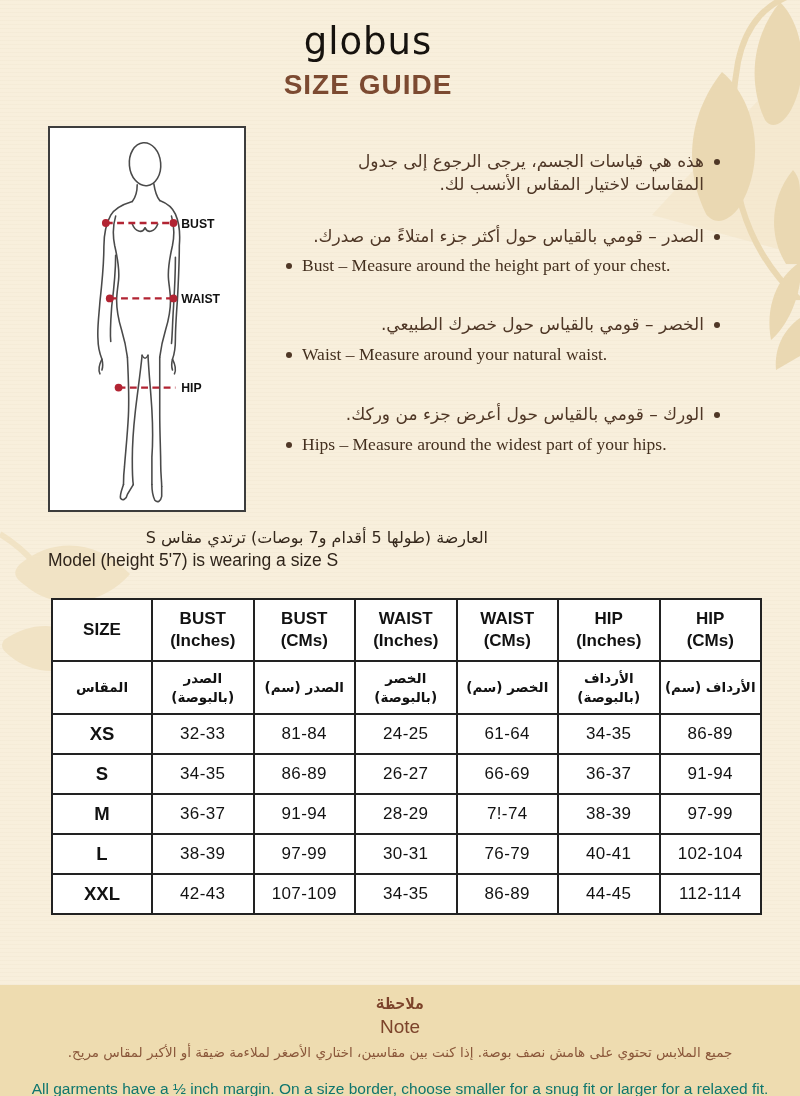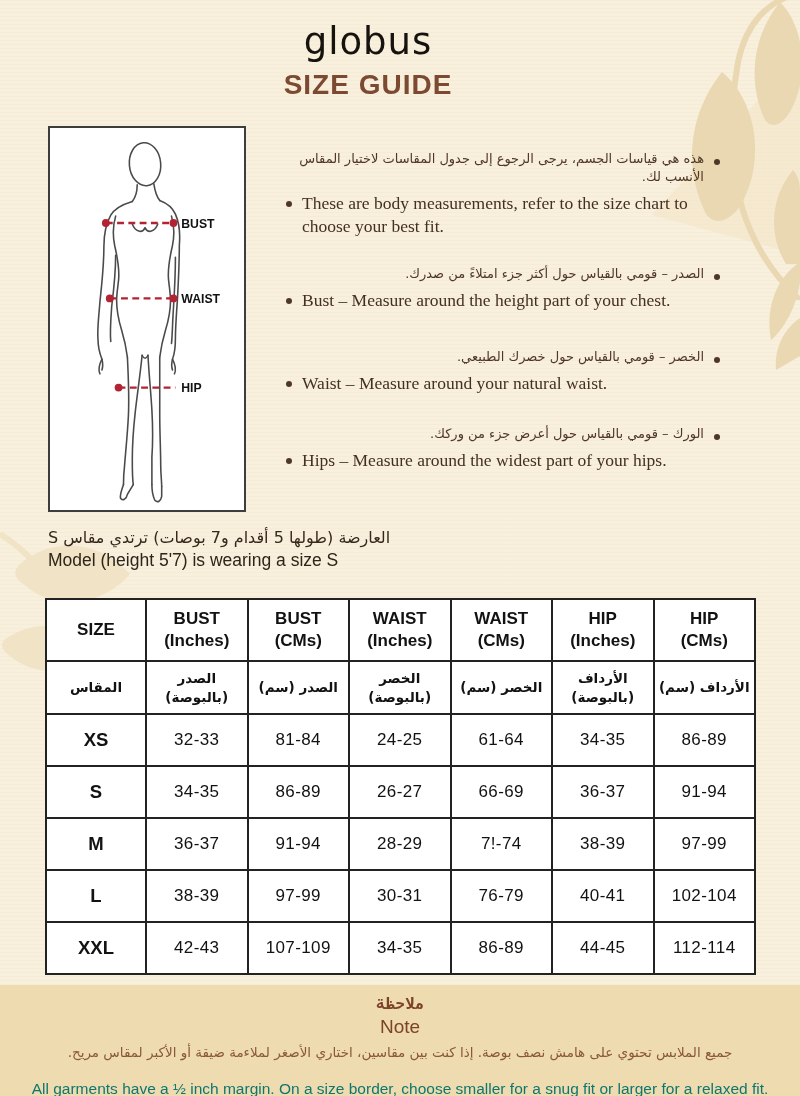--- a/index.html
+++ b/index.html
@@ -22,41 +22,41 @@
 
   .figure-box{
     position:absolute; z-index:2; left:48px; top:126px; width:198px; height:386px;
     background:#ffffff; border:2px solid #3d3d3d;
   }
   .figure-box svg{ display:block; width:100%; height:100%; }
 
   .instructions{ position:absolute; z-index:2; left:286px; top:150px; width:434px; }
   .group{ margin-bottom:28px; }
   .group:nth-child(2){ margin-bottom:36px; }
-  .group:nth-child(3){ margin-bottom:30px; }
+  .group:nth-child(3){ margin-bottom:38px; }
   .line{ display:flex; gap:10px; align-items:flex-start; }
   .line .dot{ flex:0 0 auto; width:6px; height:6px; border-radius:50%; background:#4f3726; margin-top:9px; }
-  .line.ar{ direction:rtl; text-align:right; font-family:"DejaVu Sans", sans-serif; font-size:13px; line-height:1.38; color:#4f3726; }
+  .line.ar{ direction:rtl; text-align:right; font-family:"DejaVu Sans", sans-serif; font-size:17px; line-height:1.38; color:#4f3726; }
   .line.en{ font-family:"Liberation Serif", serif; font-size:17.5px; line-height:1.3; color:#44301f; margin-top:6px; }
 
   .model-note{ position:absolute; z-index:2; left:48px; top:528px; width:440px; }
-  .model-note .ar{ direction:rtl; text-align:left; white-space:nowrap; font-family:"DejaVu Sans", sans-serif; font-size:16px; color:#35281c; }
+  .model-note .ar{ direction:rtl; text-align:right; white-space:nowrap; font-family:"DejaVu Sans", sans-serif; font-size:16px; color:#35281c; }
   .model-note .en{ font-family:Liberation Sans, sans-serif; font-size:17.5px; color:#2f241a; margin-top:3px; }
 
   .size-table{
-    position:absolute; z-index:2; left:45px; top:598px; width:711px;
+    position:absolute; z-index:2; left:51px; top:598px; width:711px;
     border-collapse:collapse; background:#ffffff; table-layout:fixed;
   }
   .size-table th, .size-table td{
     border:2px solid #222222; text-align:center; vertical-align:middle; padding:0;
     background:#ffffff; color:#121212;
   }
   .size-table tr.hrow-en{ height:62px; }
   .size-table tr.hrow-ar{ height:53px; }
-  .size-table tbody tr{ height:52px; }
+  .size-table tbody tr{ height:40px; }
   .size-table th.en{ font-family:"Liberation Sans", sans-serif; font-weight:700; font-size:17px; line-height:1.3; }
   .size-table th.ar{ font-family:"DejaVu Sans", sans-serif; direction:rtl; font-weight:700; font-size:13.5px; line-height:1.35; }
   .size-table td.size{ font-weight:700; font-size:18.5px; }
   .size-table td.val{ font-size:17px; letter-spacing:0.4px; }
 
   .footer{
     position:absolute; z-index:2; left:0; top:985px; width:800px; height:111px;
     background:#eedcb0; text-align:center; padding-top:9px;
   }
   .f-title-ar{ font-family:Liberation Mono, monospace; font-weight:700; font-size:16px; color:#7c432a; }
@@ -136,24 +136,20 @@
       </g>
     </svg>
   </div>
 
   <div class="instructions">
     <div class="group">
       <div class="line ar">
           <span class="dot"></span>
           <span>هذه هي قياسات الجسم، يرجى الرجوع إلى جدول المقاسات لاختيار المقاس الأنسب لك.</span>
         </div>
-      <div class="line en">
-          <span class="dot"></span>
-          <span>These are body measurements, refer to the size chart to choose your best fit.</span>
-        </div>
     </div>
     <div class="group">
       <div class="line ar">
           <span class="dot"></span>
           <span>الصدر – قومي بالقياس حول أكثر جزء امتلاءً من صدرك.</span>
         </div>
       <div class="line en">
           <span class="dot"></span>
           <span>Bust – Measure around the height part of your chest.</span>
         </div>

